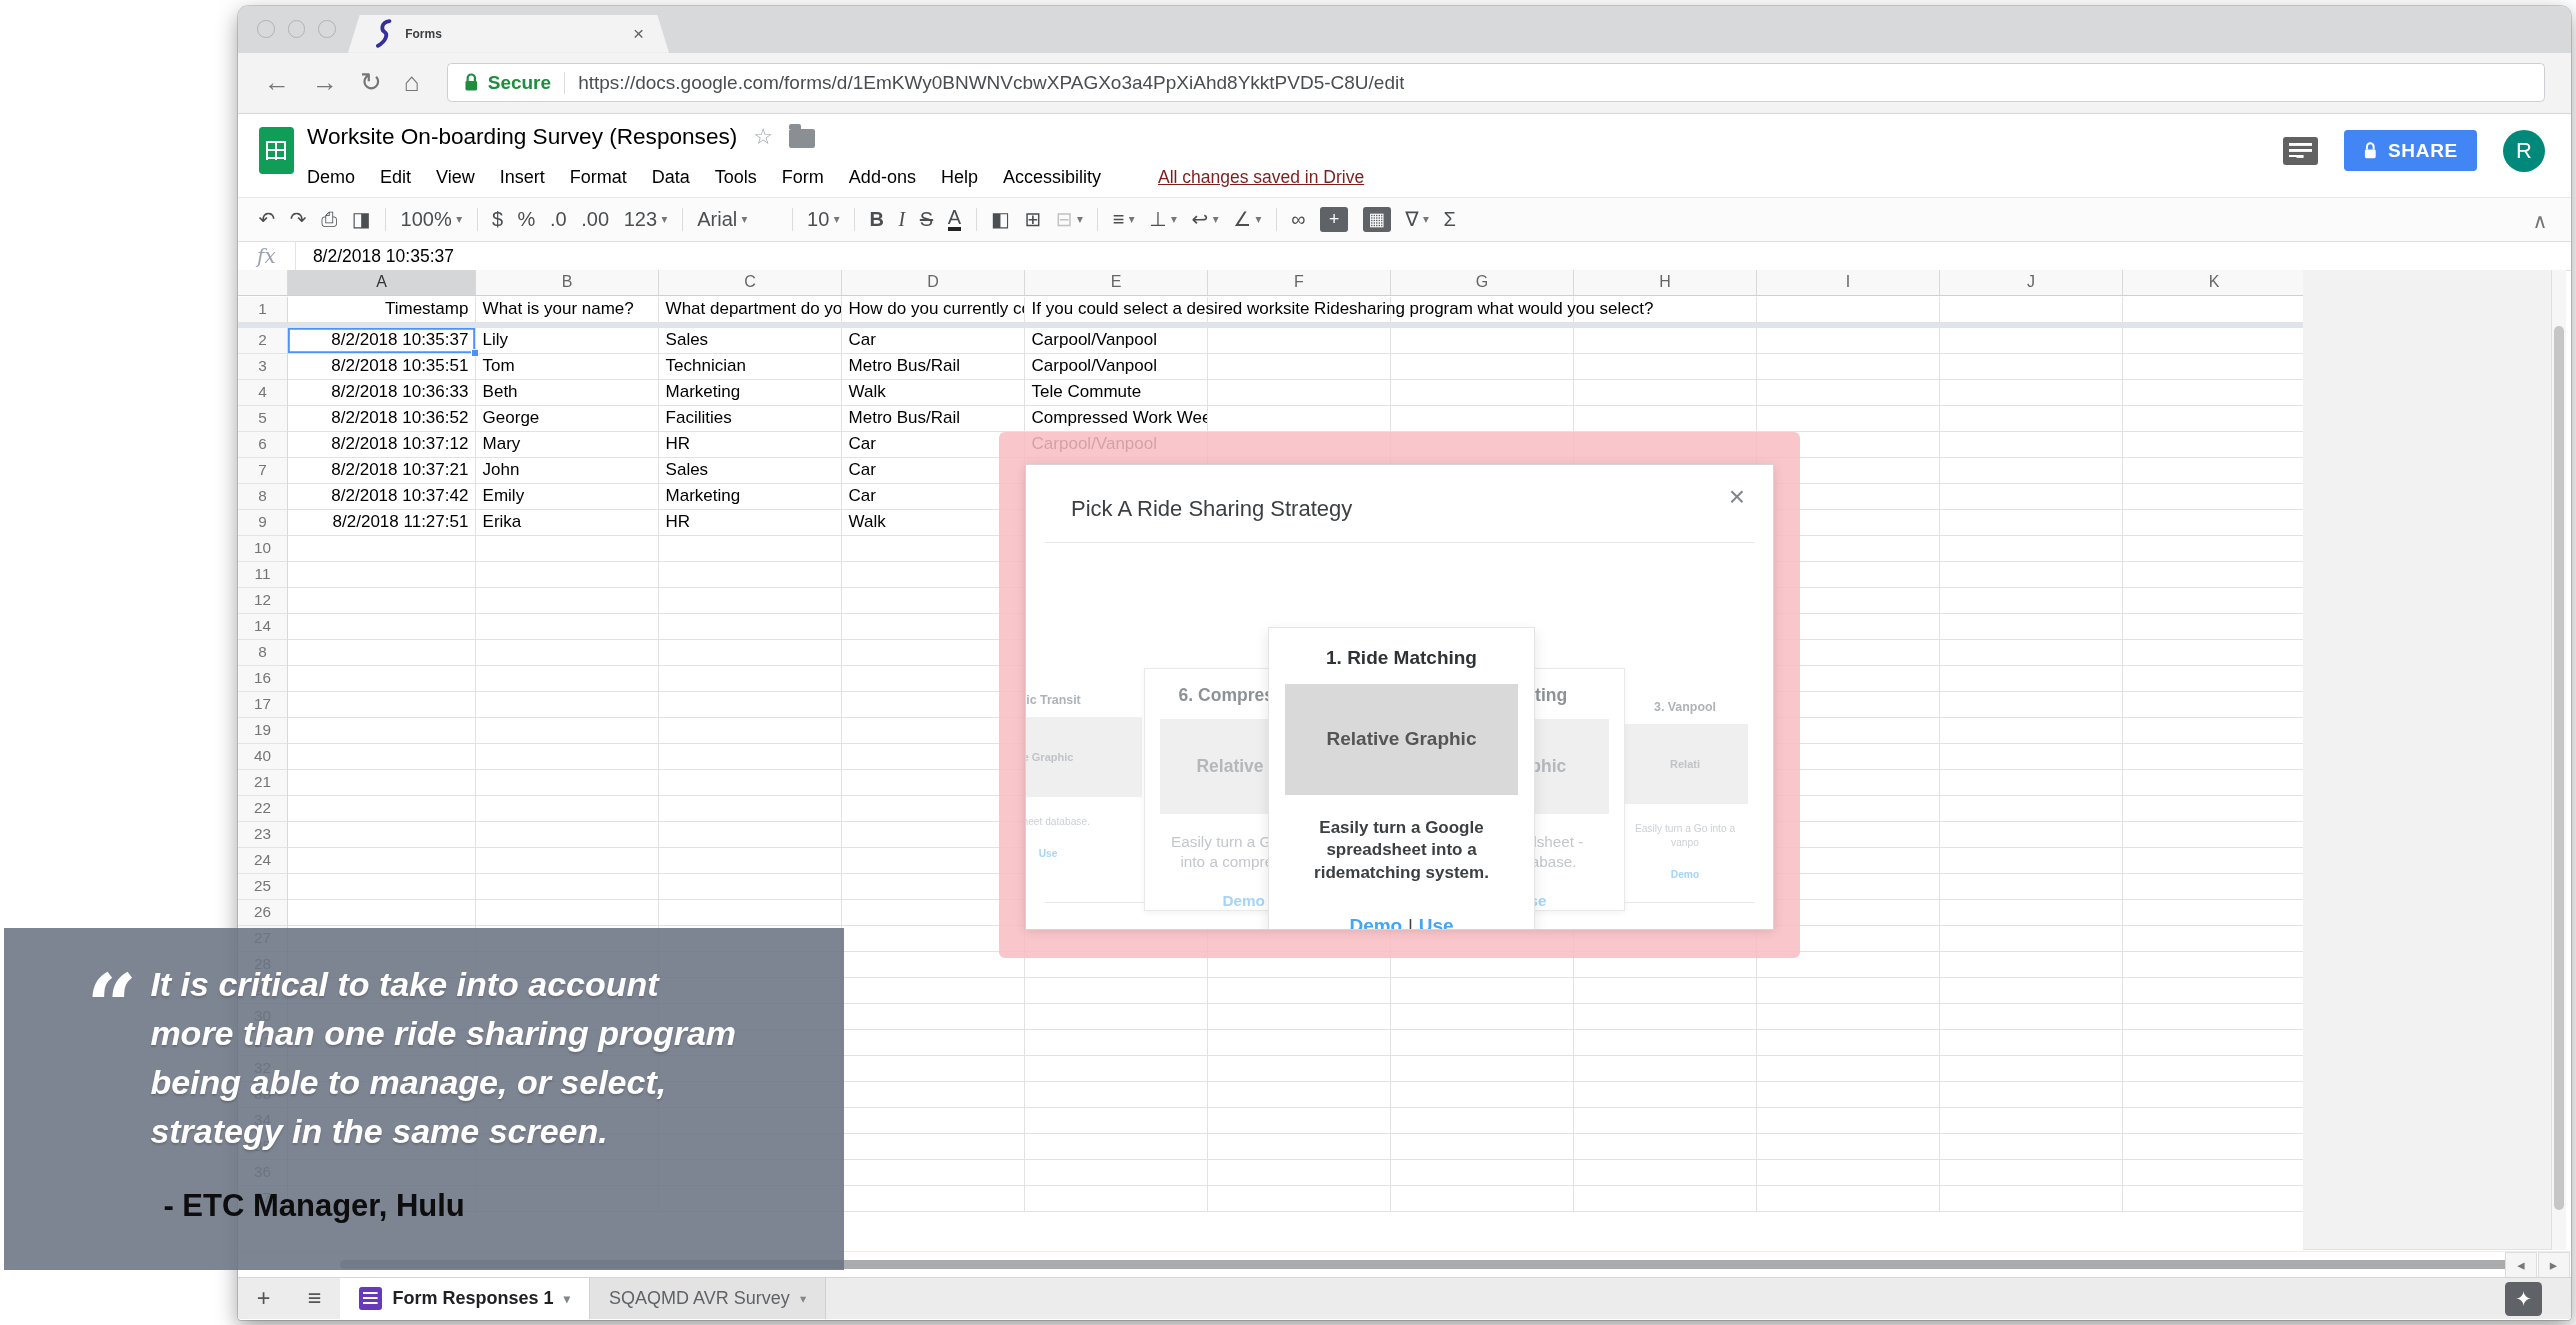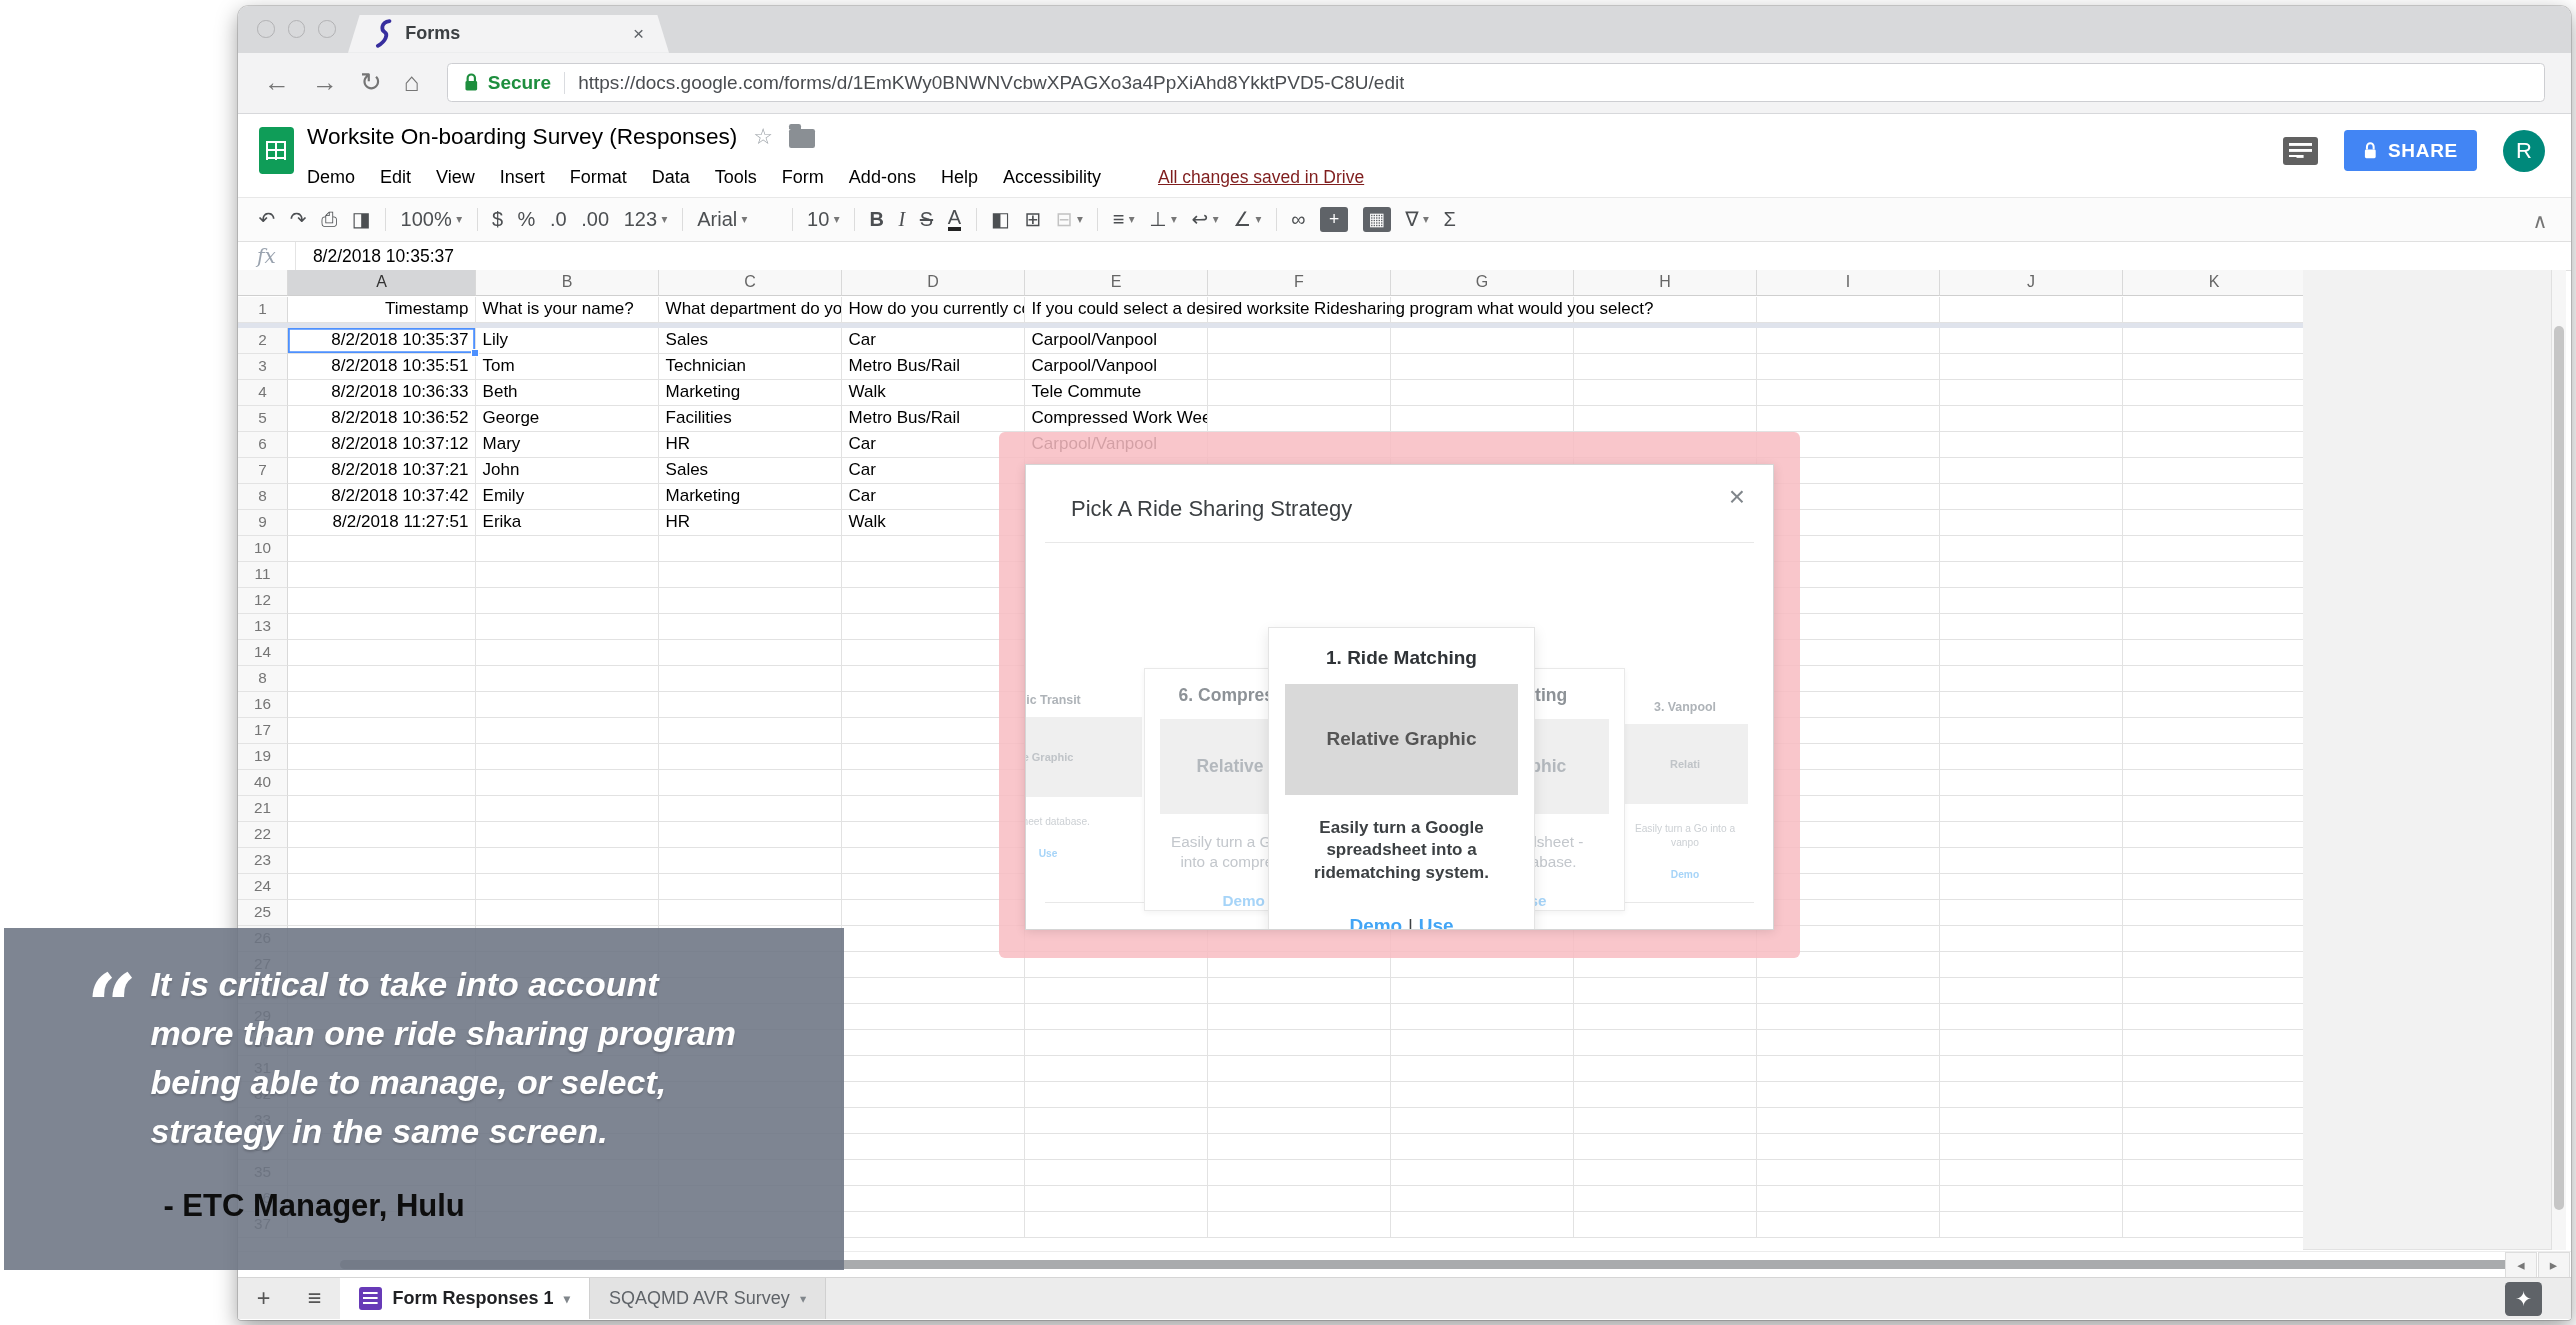--- a/index.html
+++ b/index.html
@@ -7,21 +7,21 @@
   .page{position:relative;width:2576px;height:1325px;background:#fff;overflow:hidden;}
 
   
   .window{position:absolute;left:238px;top:5.8px;width:2333px;height:1314px;background:#fff;
     border-radius:10.2px 10.2px 2.9px 2.9px;box-shadow:0 7.3px 22px rgba(0,0,0,.38),0 0 0 0.7px #c9c9c9;overflow:hidden;}
   .tabstrip{position:absolute;left:0;top:0;width:100%;height:47px;background:#d8d9db;}
   .traffic{position:absolute;left:19px;top:14.6px;display:flex;gap:13px;}
   .tl{width:17.5px;height:17.5px;border-radius:50%;border:1.5px solid #b2b2b4;background:transparent;}
   .tab{position:absolute;left:110px;bottom:0;width:321px;height:38px;background:#f3f3f4;
     clip-path:polygon(11.7px 0,calc(100% - 11.7px) 0,100% 100%,0 100%);display:flex;align-items:center;padding:0 25px;}
-  .tab-label{font-weight:bold;font-size:18px;color:#3c4043;margin-left:10.2px;}
+  .tab-label{font-weight:bold;font-size:12px;color:#3c4043;margin-left:10.2px;}
   .tabclose{margin-left:auto;font-size:19px;color:#5f6368;}
 
   .navbar{position:absolute;left:0;top:47px;width:100%;height:61px;background:#f3f3f4;border-bottom:0.7px solid #d7d8db;
     display:flex;align-items:center;padding:0 26px;gap:22px;}
   .navico{font-size:26px;color:#757575;}
   .omnibox{flex:1;height:39px;background:#fff;border:0.7px solid #cdced2;border-radius:4.4px;display:flex;align-items:center;
     padding:0 16px;gap:8.8px;margin-left:5.8px;}
   .secure{color:#1e8e3e;font-weight:bold;font-size:19px;}
   .obsep{width:0.7px;height:22px;background:#dadce0;margin:0 4.4px;}
   .url{color:#4a4d51;font-size:19px;white-space:nowrap;overflow:hidden;}
@@ -508,34 +508,20 @@
           <div class="cell" style="width: 183px;"></div>
           <div class="cell" style="width: 183px;"></div>
           <div class="cell" style="width: 183px;"></div>
           <div class="cell" style="width: 183px;"></div>
           <div class="cell" style="width: 183px;"></div>
           <div class="cell" style="width: 183px;"></div>
           <div class="cell" style="width: 183px;"></div>
         </div>
         <div class="grow">
           <div class="rnum">12</div>
-          <div class="cell right" style="width: 188px;"></div>
-          <div class="cell" style="width: 183px;"></div>
-          <div class="cell" style="width: 183px;"></div>
-          <div class="cell" style="width: 183px;"></div>
-          <div class="cell" style="width: 183px;"></div>
-          <div class="cell" style="width: 183px;"></div>
-          <div class="cell" style="width: 183px;"></div>
-          <div class="cell" style="width: 183px;"></div>
-          <div class="cell" style="width: 183px;"></div>
-          <div class="cell" style="width: 183px;"></div>
-          <div class="cell" style="width: 183px;"></div>
-        </div>
-        <div class="grow">
-          <div class="rnum">13</div>
           <div class="cell right" style="width: 188px;"></div>
           <div class="cell" style="width: 183px;"></div>
           <div class="cell" style="width: 183px;"></div>
           <div class="cell" style="width: 183px;"></div>
           <div class="cell" style="width: 183px;"></div>
           <div class="cell" style="width: 183px;"></div>
           <div class="cell" style="width: 183px;"></div>
           <div class="cell" style="width: 183px;"></div>
           <div class="cell" style="width: 183px;"></div>
           <div class="cell" style="width: 183px;"></div>

